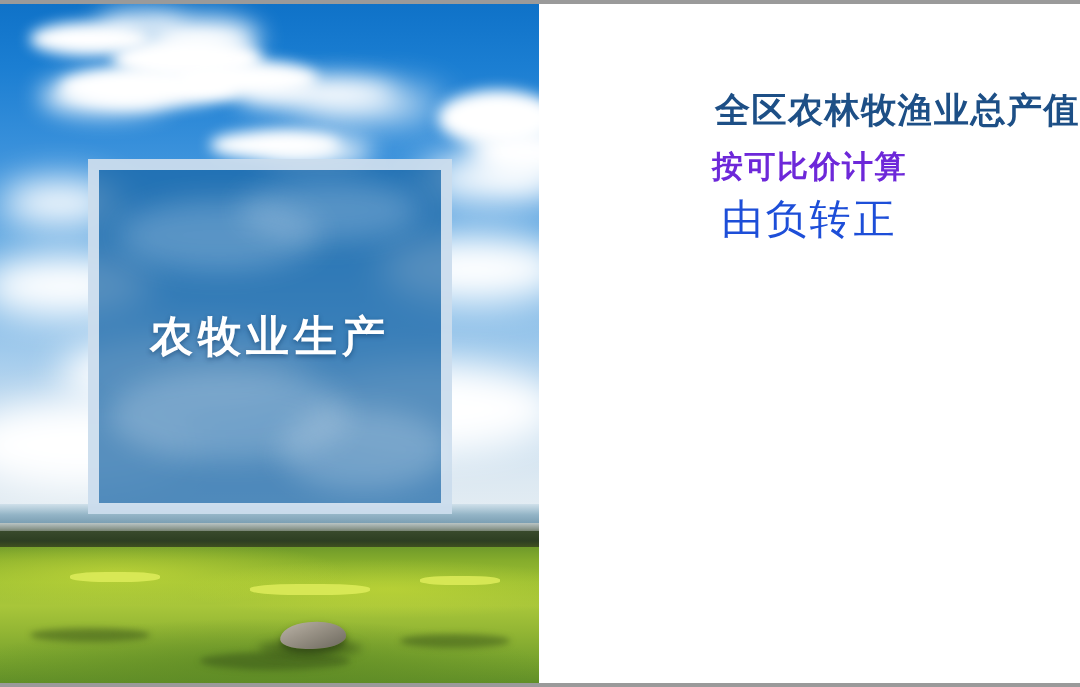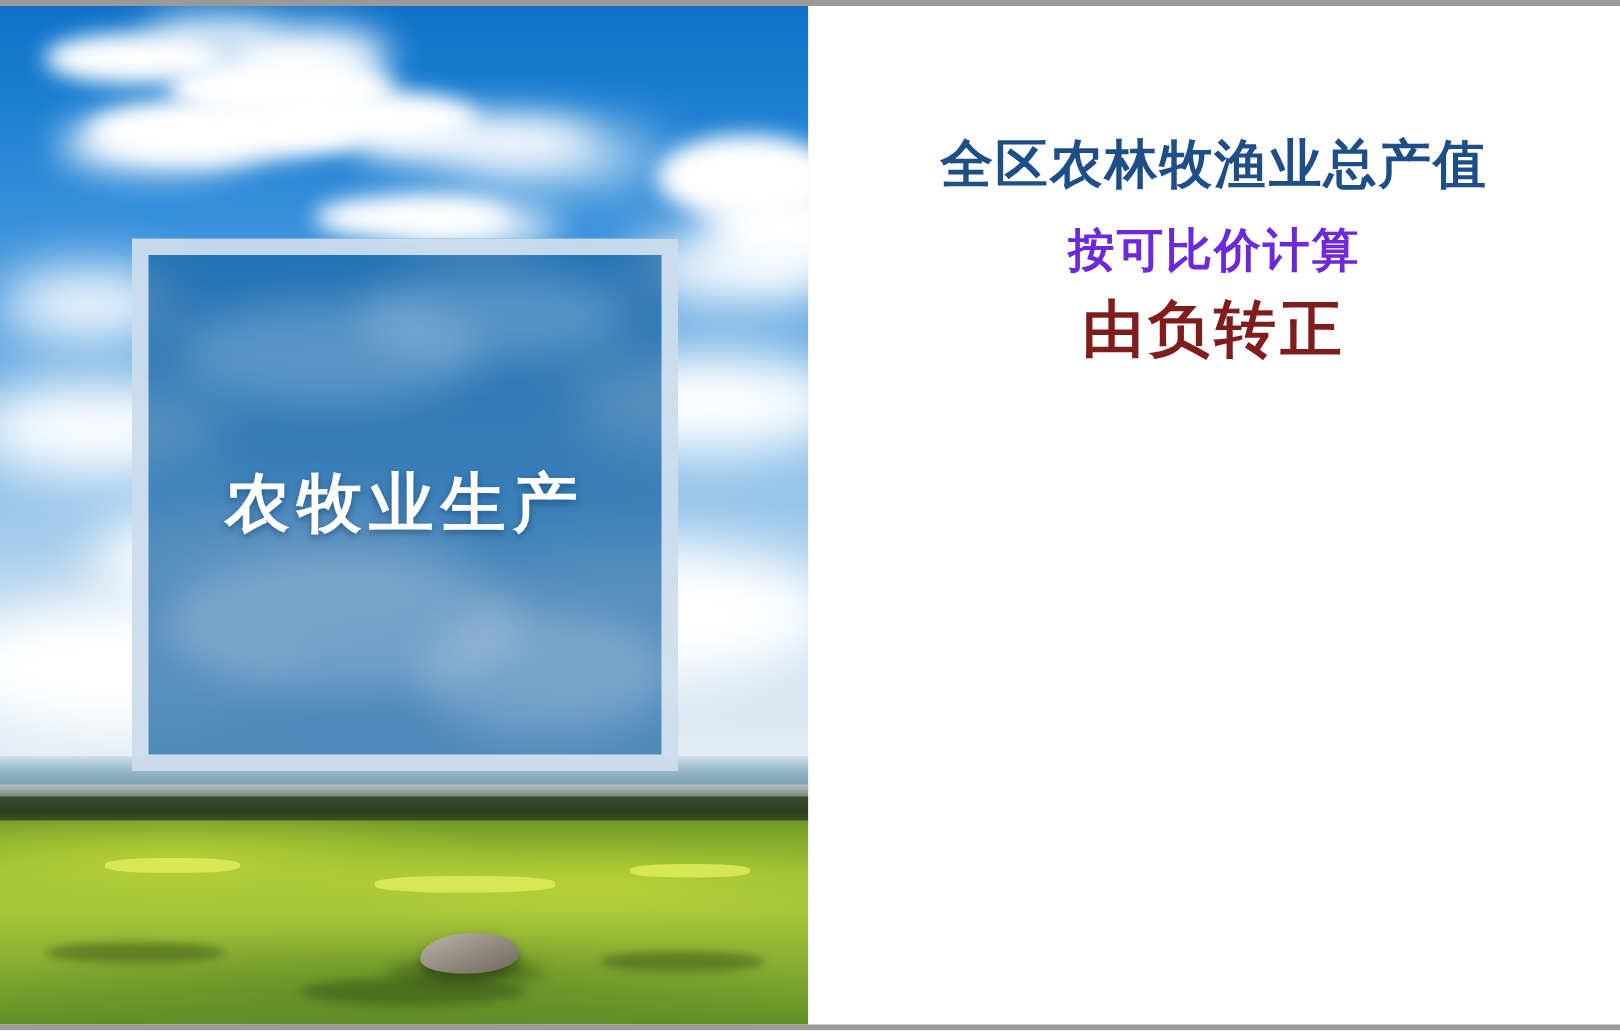--- a/index.html
+++ b/index.html
@@ -134,43 +134,44 @@
     position:absolute; left:0; top:84px; width:541px;
     text-align:center;
   }
   .stat-label {
     color:#1d4f86;
     font-size:35px;
     font-weight:bold;
     letter-spacing:1.5px;
     line-height:1.25;
     white-space:nowrap;
+    text-align:right;
   }
   .stat-value {
     color:#df7b4b;
     font-size:60px;
     font-weight:bold;
     letter-spacing:1px;
     line-height:1.1;
     margin-top:2px;
     white-space:nowrap;
   }
   .stat-sub {
     color:#6d28d9;
     font-size:31px;
     font-weight:bold;
     letter-spacing:1.5px;
     line-height:1.25;
     margin-top:16px;
     white-space:nowrap;
   }
   .stat-trend {
-    color:#7f1d1d;
+    color:#1d4ed8;
     font-size:41px;
-    font-weight:bold;
+    font-weight:normal;
     letter-spacing:3px;
     line-height:1.15;
     margin-top:9px;
     white-space:nowrap;
     text-align:center;
   }
 </style>
 </head>
 <body>
 

